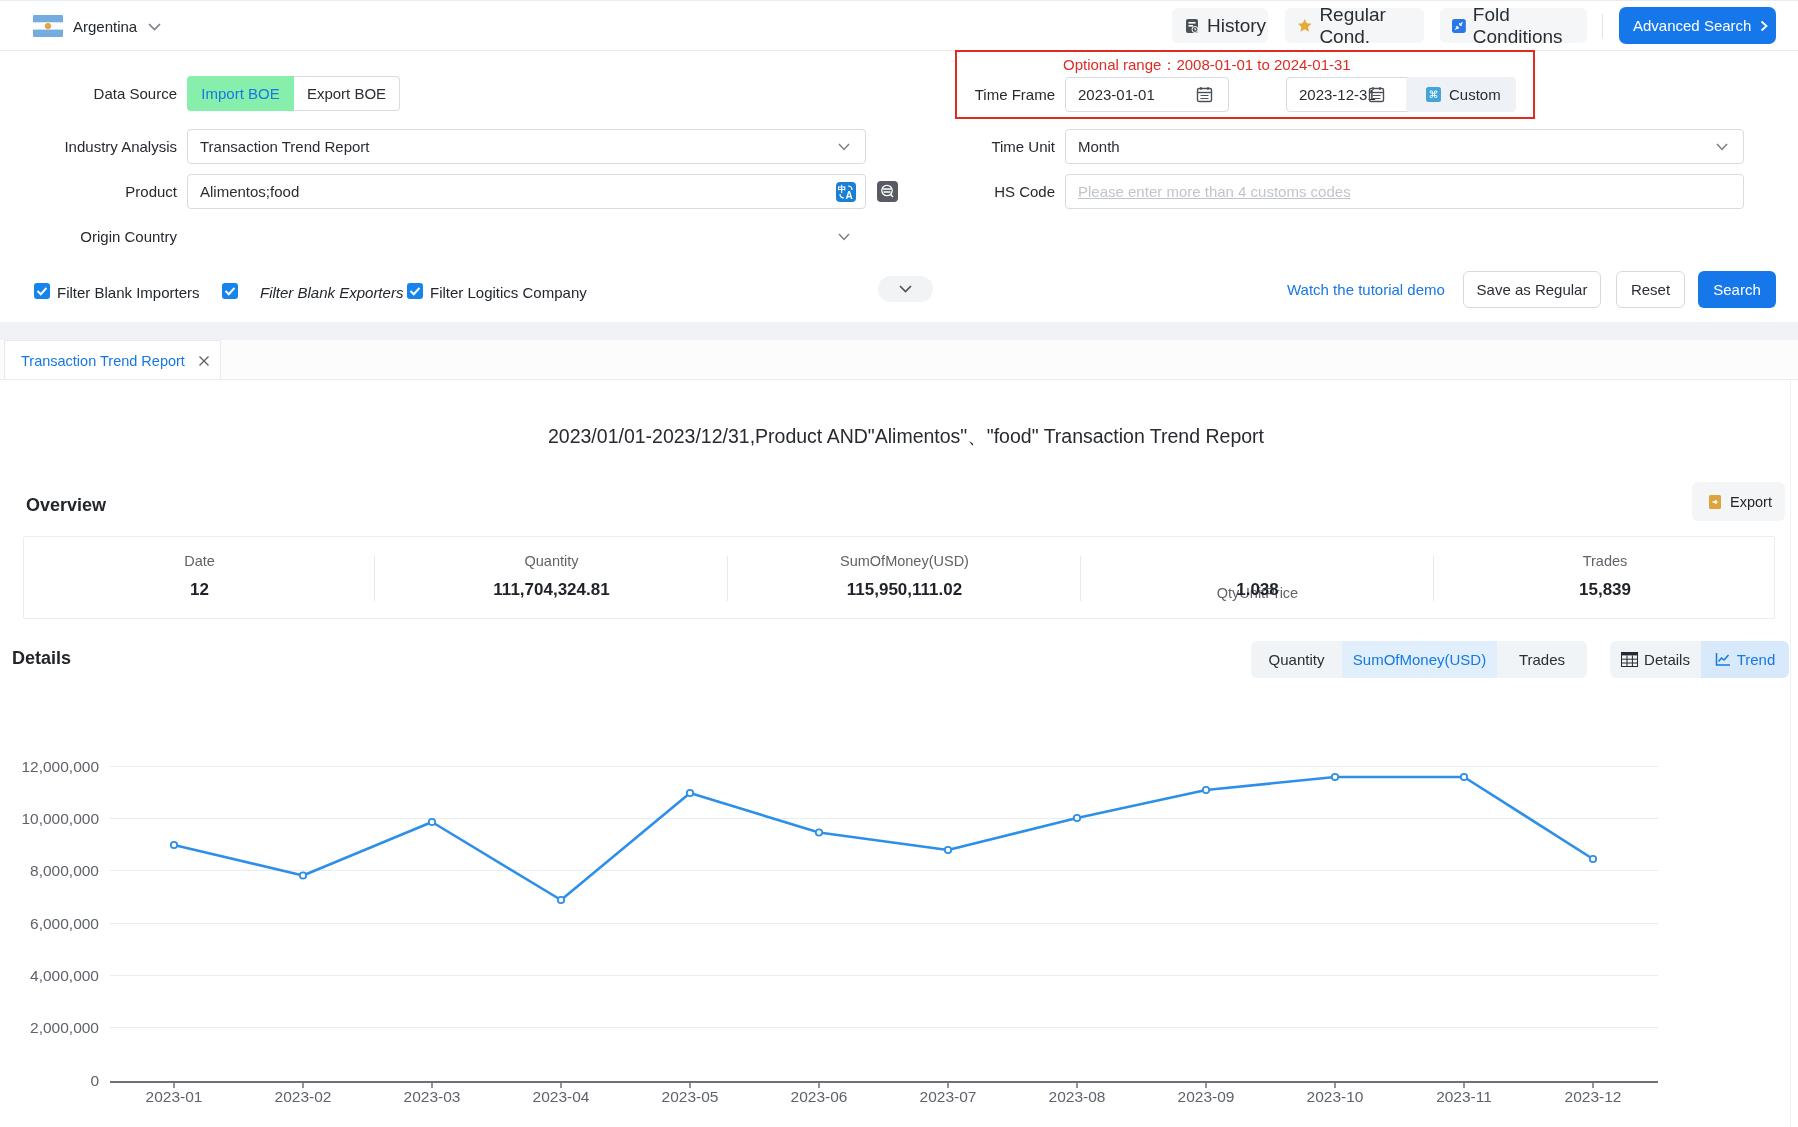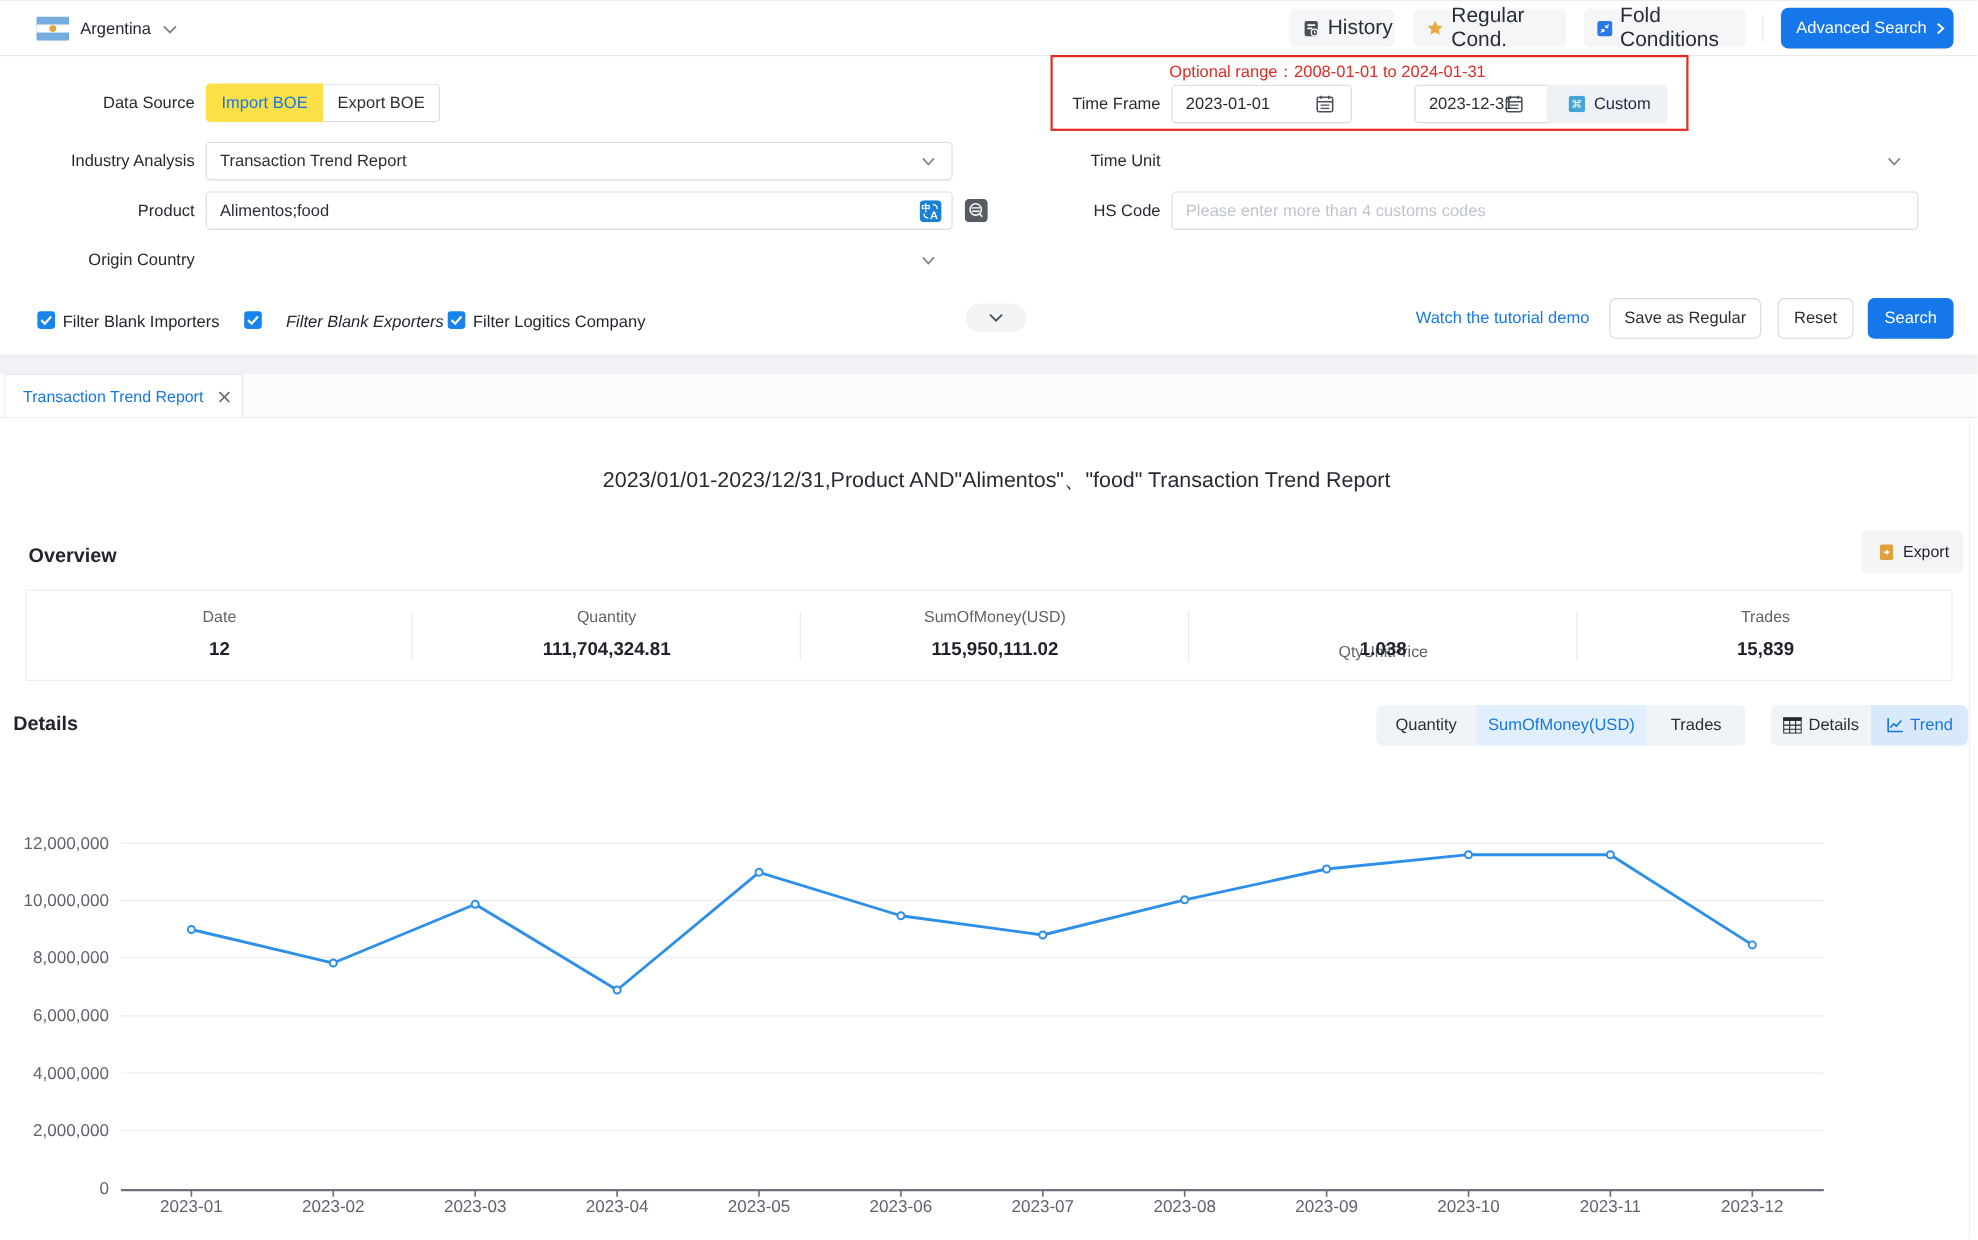--- a/index.html
+++ b/index.html
@@ -6,21 +6,21 @@
 html,body { width:1798px; height:1127px; background:#fff; font-family:"Liberation Sans", sans-serif; overflow:hidden; }
 .abs { position:absolute; }
 #page { position:relative; width:1798px; height:1127px; }
 
 #header { position:absolute; left:0; top:0; width:1798px; height:51px; background:#fff; border-top:1px solid #ececec; border-bottom:1px solid #e7e9ec; }
 .hbtn { position:absolute; top:7px; height:35px; background:#f5f6f8; border-radius:6px; display:flex; align-items:center; font-size:19px; color:#2a2e34; }
 #advbtn { position:absolute; top:6px; height:37px; background:#1677eb; border-radius:7px; display:flex; align-items:center; color:#fff; font-size:15px; }
 
 .flabel { position:absolute; font-size:15px; color:#262a30; text-align:right; width:170px; line-height:35px; }
 .finput { position:absolute; height:35px; border:1px solid #d8dbdf; border-radius:4px; background:#fff; font-size:15px; color:#2a2e34; line-height:33px; padding-left:12px; }
-.ph { color:#c0c5cc; }
+.ph { color:#c0c5cc;text-decoration:underline; }
 .chev { position:absolute; width:14px; height:14px; }
 .cbx { position:absolute; width:16px; height:16px; background:#1684ec; border-radius:3px; top:283px; }
 .cblabel { position:absolute; font-size:15px; color:#23272e; top:284px; }
 .btn { position:absolute; top:271px; height:37px; border-radius:6px; font-size:15px; display:flex; align-items:center; justify-content:center; }
 
 #gap1 { position:absolute; left:0; top:322px; width:1798px; height:18px; background:#f1f2f6; }
 #tabbar { position:absolute; left:0; top:340px; width:1798px; height:40px; background:#fcfcfd; border-bottom:1px solid #ededf1; }
 #tab1 { position:absolute; left:4px; top:0px; width:217px; height:39px; background:#fff; border:1px solid #e9eaee; border-bottom:none; }
 .seg { display:flex; align-items:center; justify-content:center; font-size:15px; color:#2a2e34; }
 </style>
@@ -72,21 +72,21 @@
         </svg>
     </div>
   </div>
 
   <div class="flabel" style="left:7px; top:76px;">Data Source</div>
   <div class="flabel" style="left:7px; top:129px;">Industry Analysis</div>
   <div class="flabel" style="left:7px; top:174px;">Product</div>
   <div class="flabel" style="left:7px; top:219px;">Origin Country</div>
 
   <div class="abs" style="left:187px; top:76px; width:213px; height:35px; border-radius:4px;">
-    <div class="abs seg" style="left:0; top:0; width:107px; height:35px; background:#fde047; border-radius:4px 0 0 4px; color:#1778e4;">Import BOE</div>
+    <div class="abs seg" style="left:0; top:0; width:107px; height:35px; background:#86efac; border-radius:4px 0 0 4px; color:#1778e4;">Import BOE</div>
     <div class="abs seg" style="left:107px; top:0; width:106px; height:35px; border:1px solid #d8dbdf; border-left:none; border-radius:0 4px 4px 0; background:#fff;">Export BOE</div>
   </div>
 
   <div class="finput" style="left:187px; top:129px; width:679px;">Transaction Trend Report</div>
   <svg class="chev" style="left:837px; top:140px;" viewBox="0 0 14 14">
       <path d="M2 4 L7 9.5 L12 4" fill="none" stroke="#7a8089" stroke-width="1.5"></path>
     </svg>
 
   <div class="finput" style="left:187px; top:174px; width:679px;">Alimentos;food</div>
 
@@ -149,20 +149,21 @@
       <path d="M4.5 9.5 h8 M4.5 12.5 h8" stroke="#4b5058" stroke-width="1.2"></path>
     </svg>
   <div class="abs" style="left:1406px; top:77px; width:110px; height:35px; background:#eef1f6; border-radius:4px; display:flex; align-items:center; padding-left:20px; font-size:15px; color:#2a2e34;">
     <svg width="15" height="15" viewBox="0 0 15 15">
         <rect width="15" height="15" rx="2.5" fill="#42A4D8"></rect>
         <text x="7.5" y="11" font-size="10" fill="#fff" text-anchor="middle" font-family="Liberation Sans">⌘</text>
       </svg>
     <span style="margin-left:8px;">Custom</span>
   </div>
 
+  <div class="finput" style="left:1065px; top:129px; width:679px;">Month</div>
   <svg class="chev" style="left:1715px; top:140px;" viewBox="0 0 14 14">
       <path d="M2 4 L7 9.5 L12 4" fill="none" stroke="#7a8089" stroke-width="1.5"></path>
     </svg>
   <div class="finput ph" style="left:1065px; top:174px; width:679px;">Please enter more than 4 customs codes</div>
 
   <div class="abs" style="left:1287px; top:281px; font-size:15px; color:#1778e8;">Watch the tutorial demo</div>
   <div class="btn" style="left:1463px; width:138px; background:#fff; border:1px solid #d9d9d9; color:#2a2e34;">Save as Regular</div>
   <div class="btn" style="left:1616px; width:69px; background:#fff; border:1px solid #d9d9d9; color:#2a2e34;">Reset</div>
   <div class="btn" style="left:1698px; width:78px; background:#1677eb; color:#fff;">Search</div>
 

